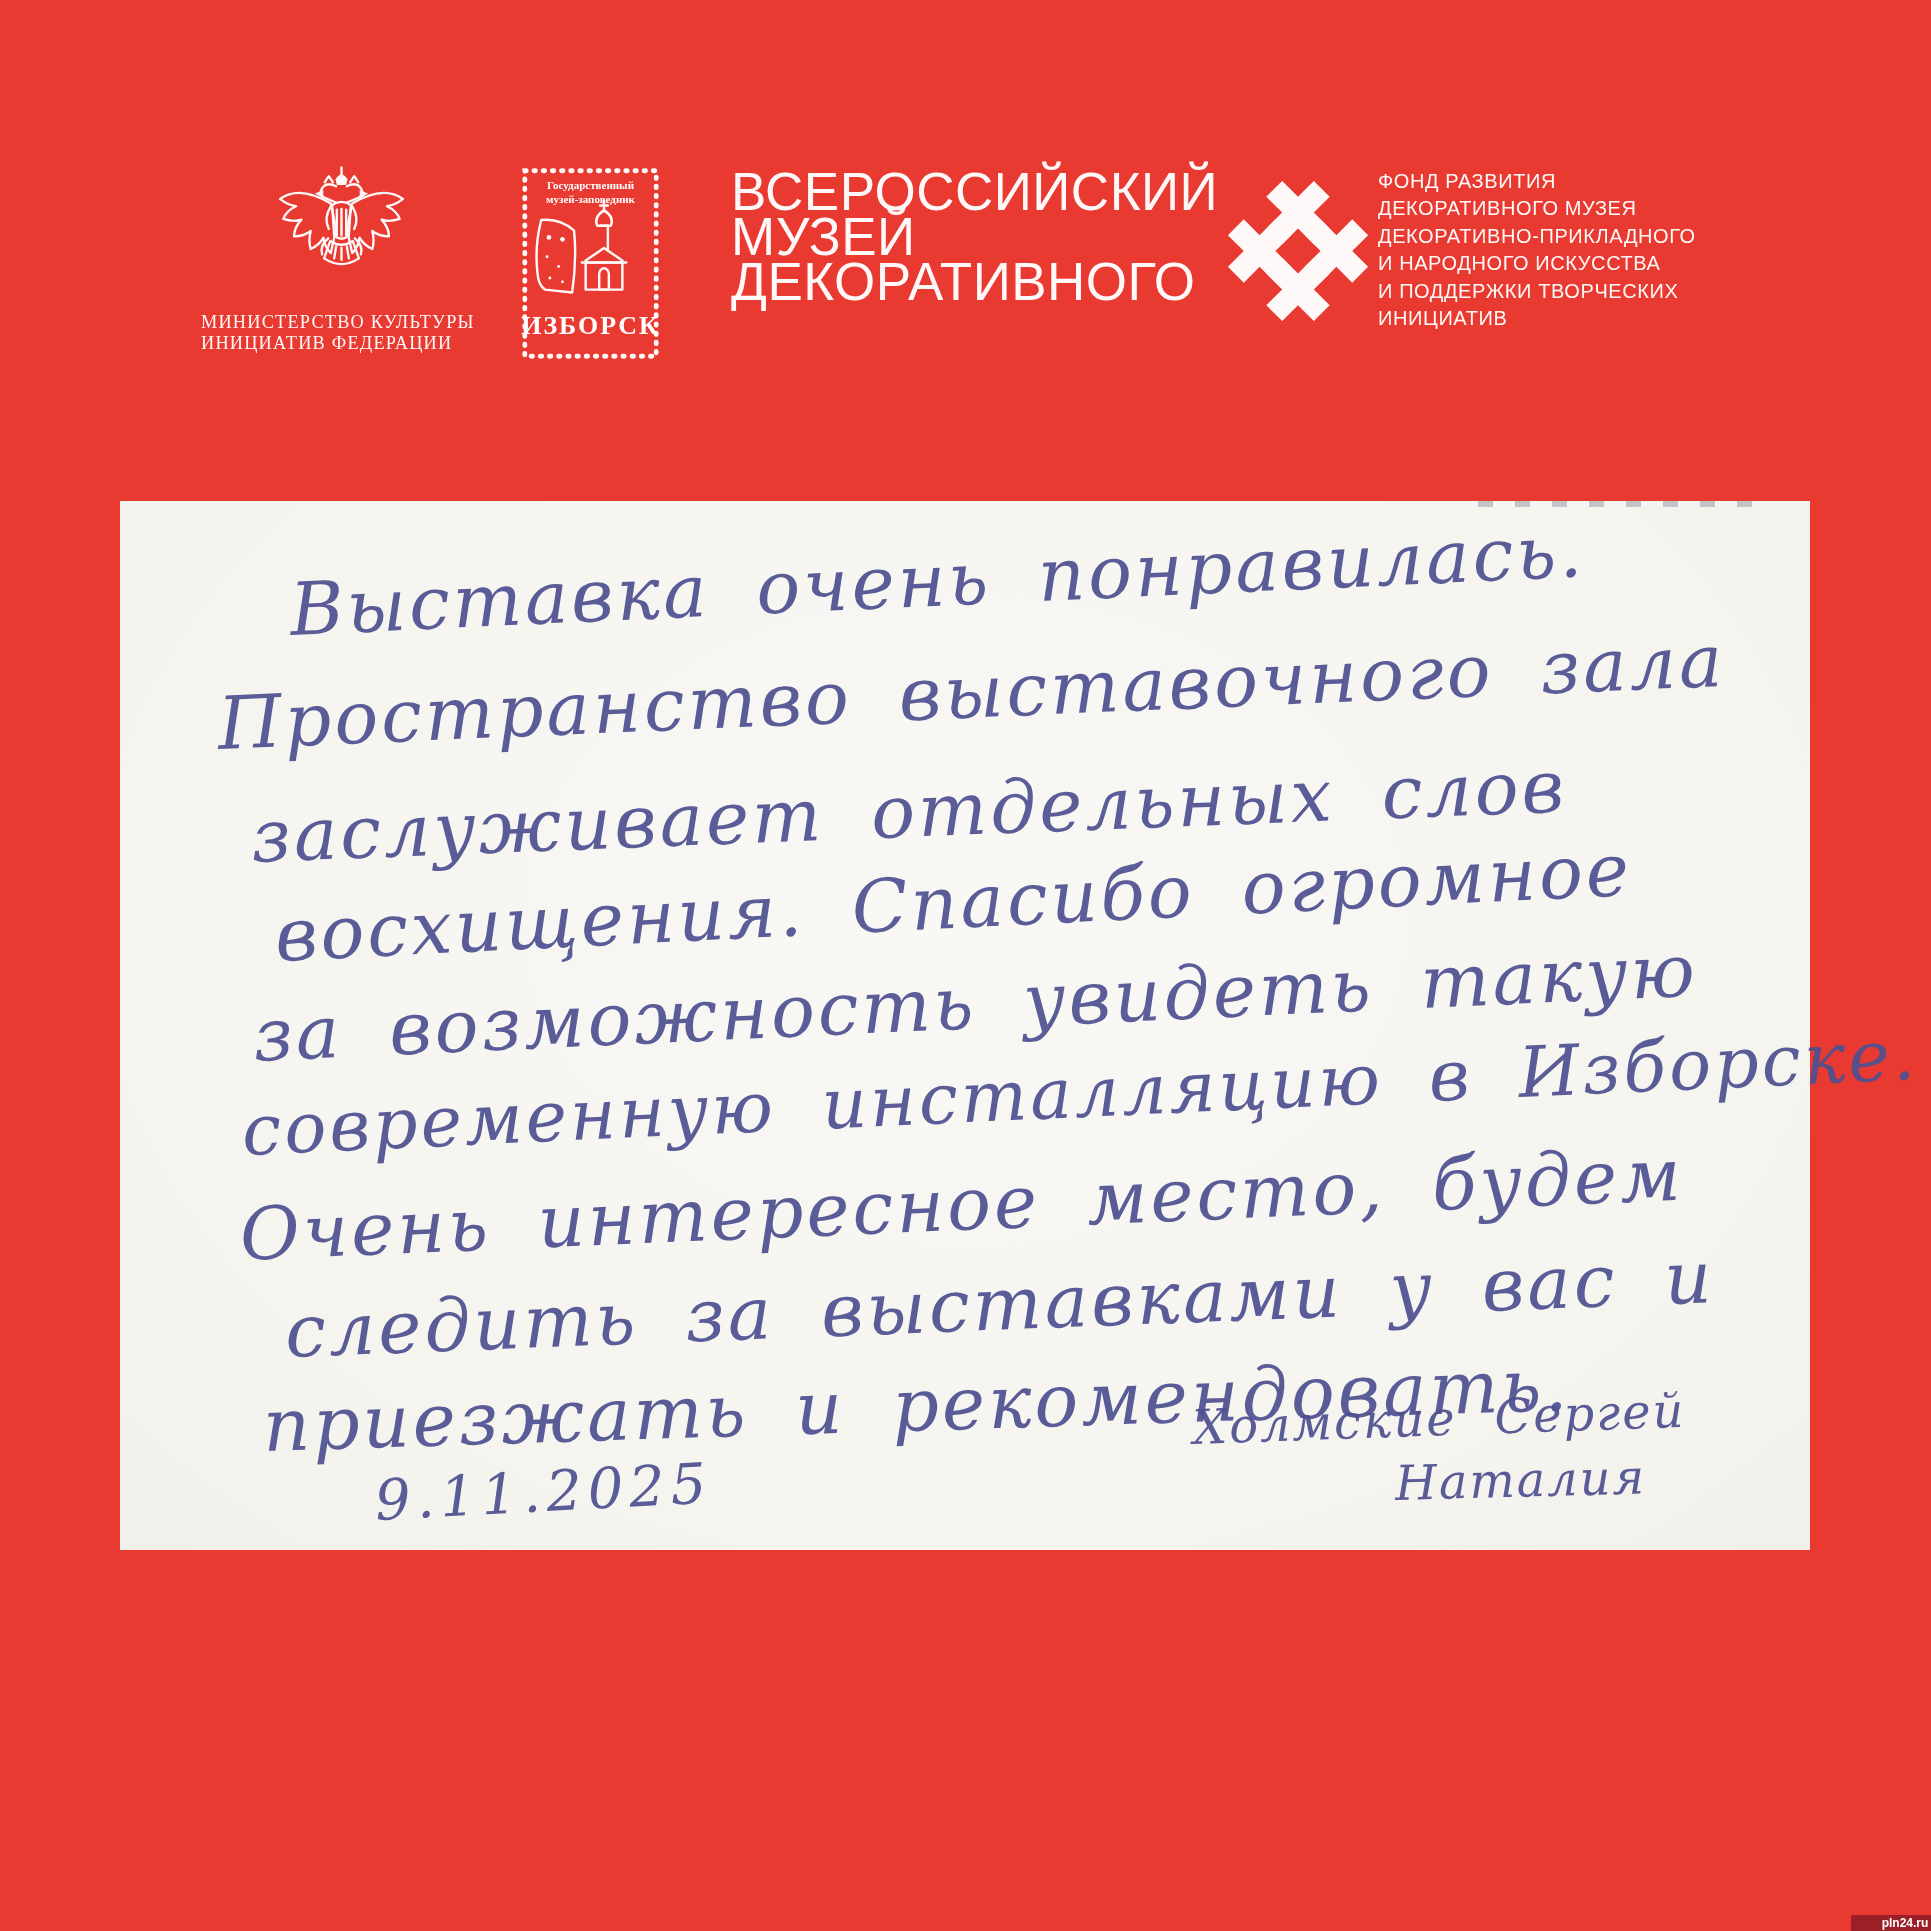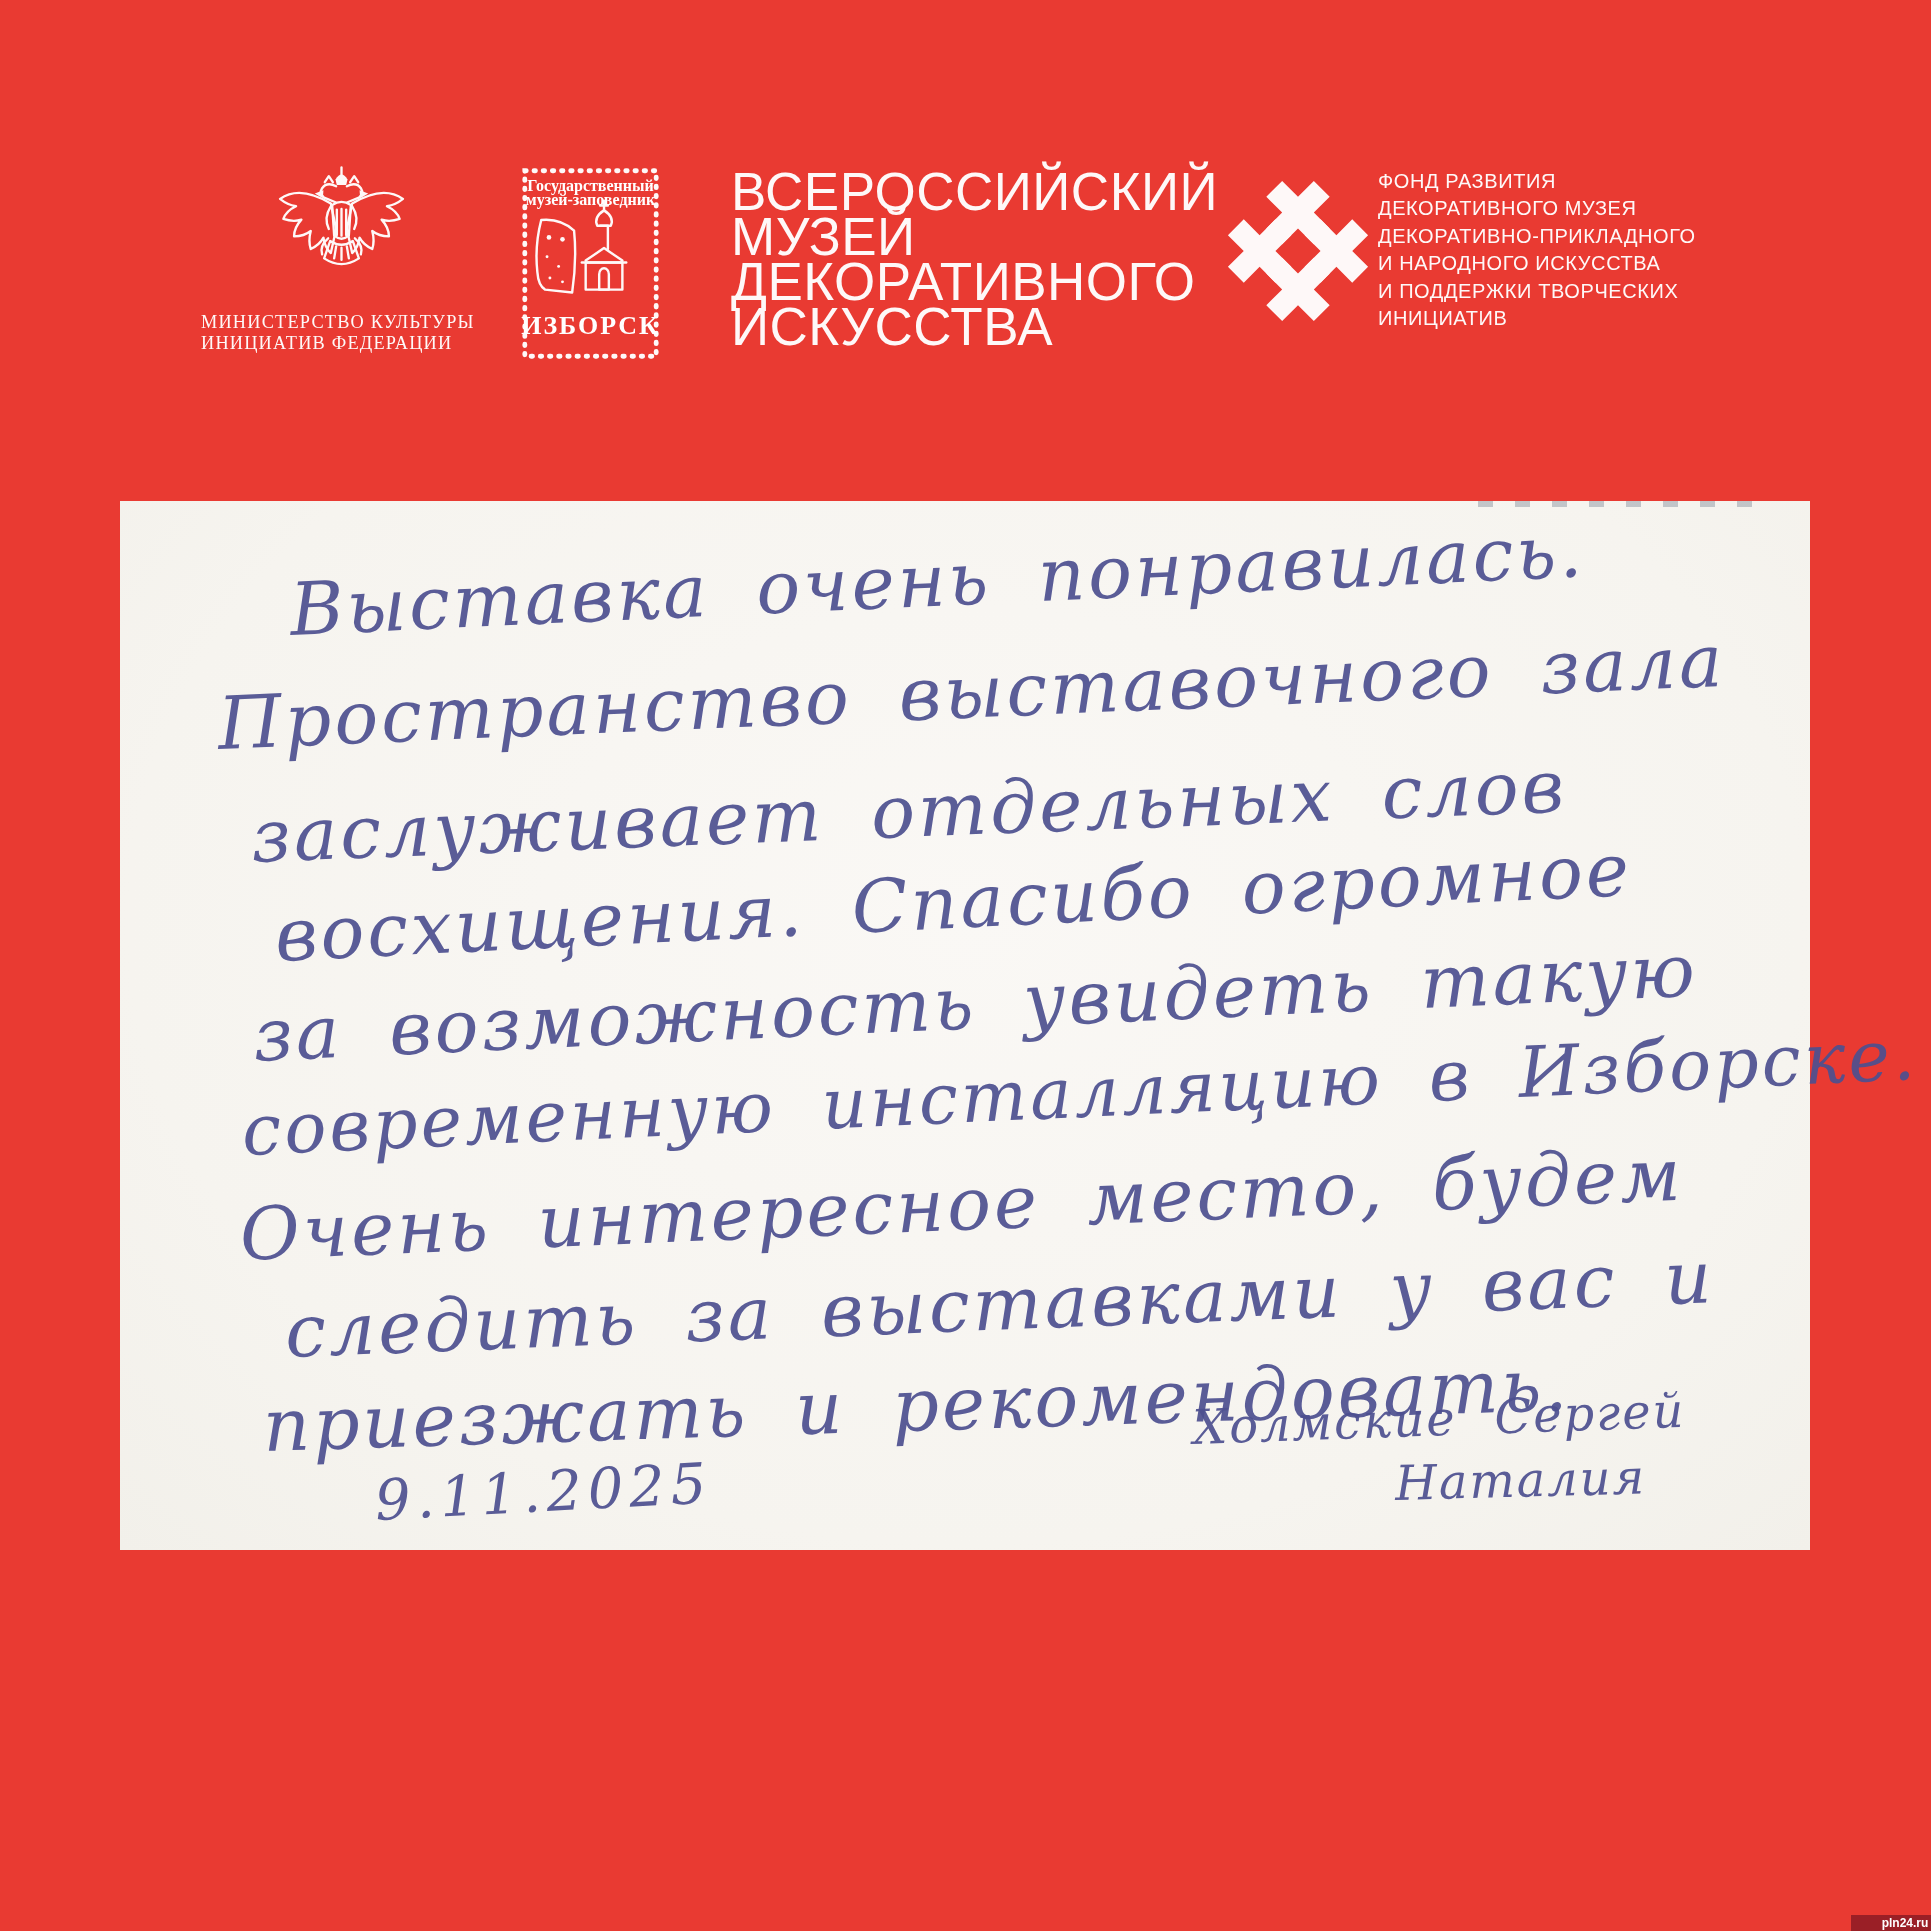--- a/index.html
+++ b/index.html
@@ -10,21 +10,21 @@
   }
   
   .logo{position:absolute;color:#fff;}
   #ministry-logo{left:201px;top:154px;width:280px;}
   #ministry-eagle{display:block;margin:0 auto;width:147px;height:154px;}
   #ministry-text{margin-top:3.9px;font-family:"Liberation Serif",serif;font-size:18.3px;
     line-height:21px;letter-spacing:1.2px;color:#fff;opacity:.97;white-space:nowrap;}
   #izborsk-stamp{left:518px;top:164px;width:145px;height:199px;}
   #stamp-svg{position:absolute;left:0;top:0;width:145px;height:199px;}
   .stamp-top{position:absolute;left:0;top:15.4px;width:145px;text-align:center;
-    font-family:"Liberation Serif",serif;font-weight:bold;font-size:16px;line-height:13.5px;}
+    font-family:"Liberation Serif",serif;font-weight:bold;font-size:11px;line-height:13.5px;}
   .stamp-title{position:absolute;left:0;top:147px;width:145px;text-align:center;
     font-family:"Liberation Serif",serif;font-weight:bold;font-size:26px;letter-spacing:1.9px;}
   #museum-wordmark{left:731px;top:157px;font-size:53px;line-height:45px;
     font-weight:400;letter-spacing:0.5px;white-space:nowrap;opacity:.97;margin-top:12px;}
   #fund-logo{left:1218px;top:162px;}
   #fund-mark{position:absolute;left:0;top:3.9px;width:160px;height:170px;}
   #fund-text{position:absolute;left:160px;top:5.8px;font-size:20px;line-height:27.5px;
     letter-spacing:0.6px;white-space:nowrap;opacity:.97;}
   
   #note-card{
@@ -125,21 +125,20 @@
       <div>Государственный</div>
       <div>музей-заповедник</div>
     </div>
     <div class="stamp-title">ИЗБОРСК</div>
   </div>
 
   <div class="logo" id="museum-wordmark">
     <div>ВСЕРОССИЙСКИЙ</div>
     <div>МУЗЕЙ</div>
     <div>ДЕКОРАТИВНОГО</div>
-    <div>ИСКУССТВА</div>
   </div>
 
   <div class="logo" id="fund-logo">
     <svg id="fund-mark" viewBox="0 0 100 100" xmlns="http://www.w3.org/2000/svg">
       <g fill="#fff" opacity="0.97">
         <g transform="translate(50,26) rotate(45)">
           <path d="M-21 -7 H-7 V-21 H7 V-7 H21 V7 H7 V21 H-7 V7 H-21 Z"></path>
         </g>
         <g transform="translate(26,50) rotate(45)">
           <path d="M-21 -7 H-7 V-21 H7 V-7 H21 V7 H7 V21 H-7 V7 H-21 Z"></path>

